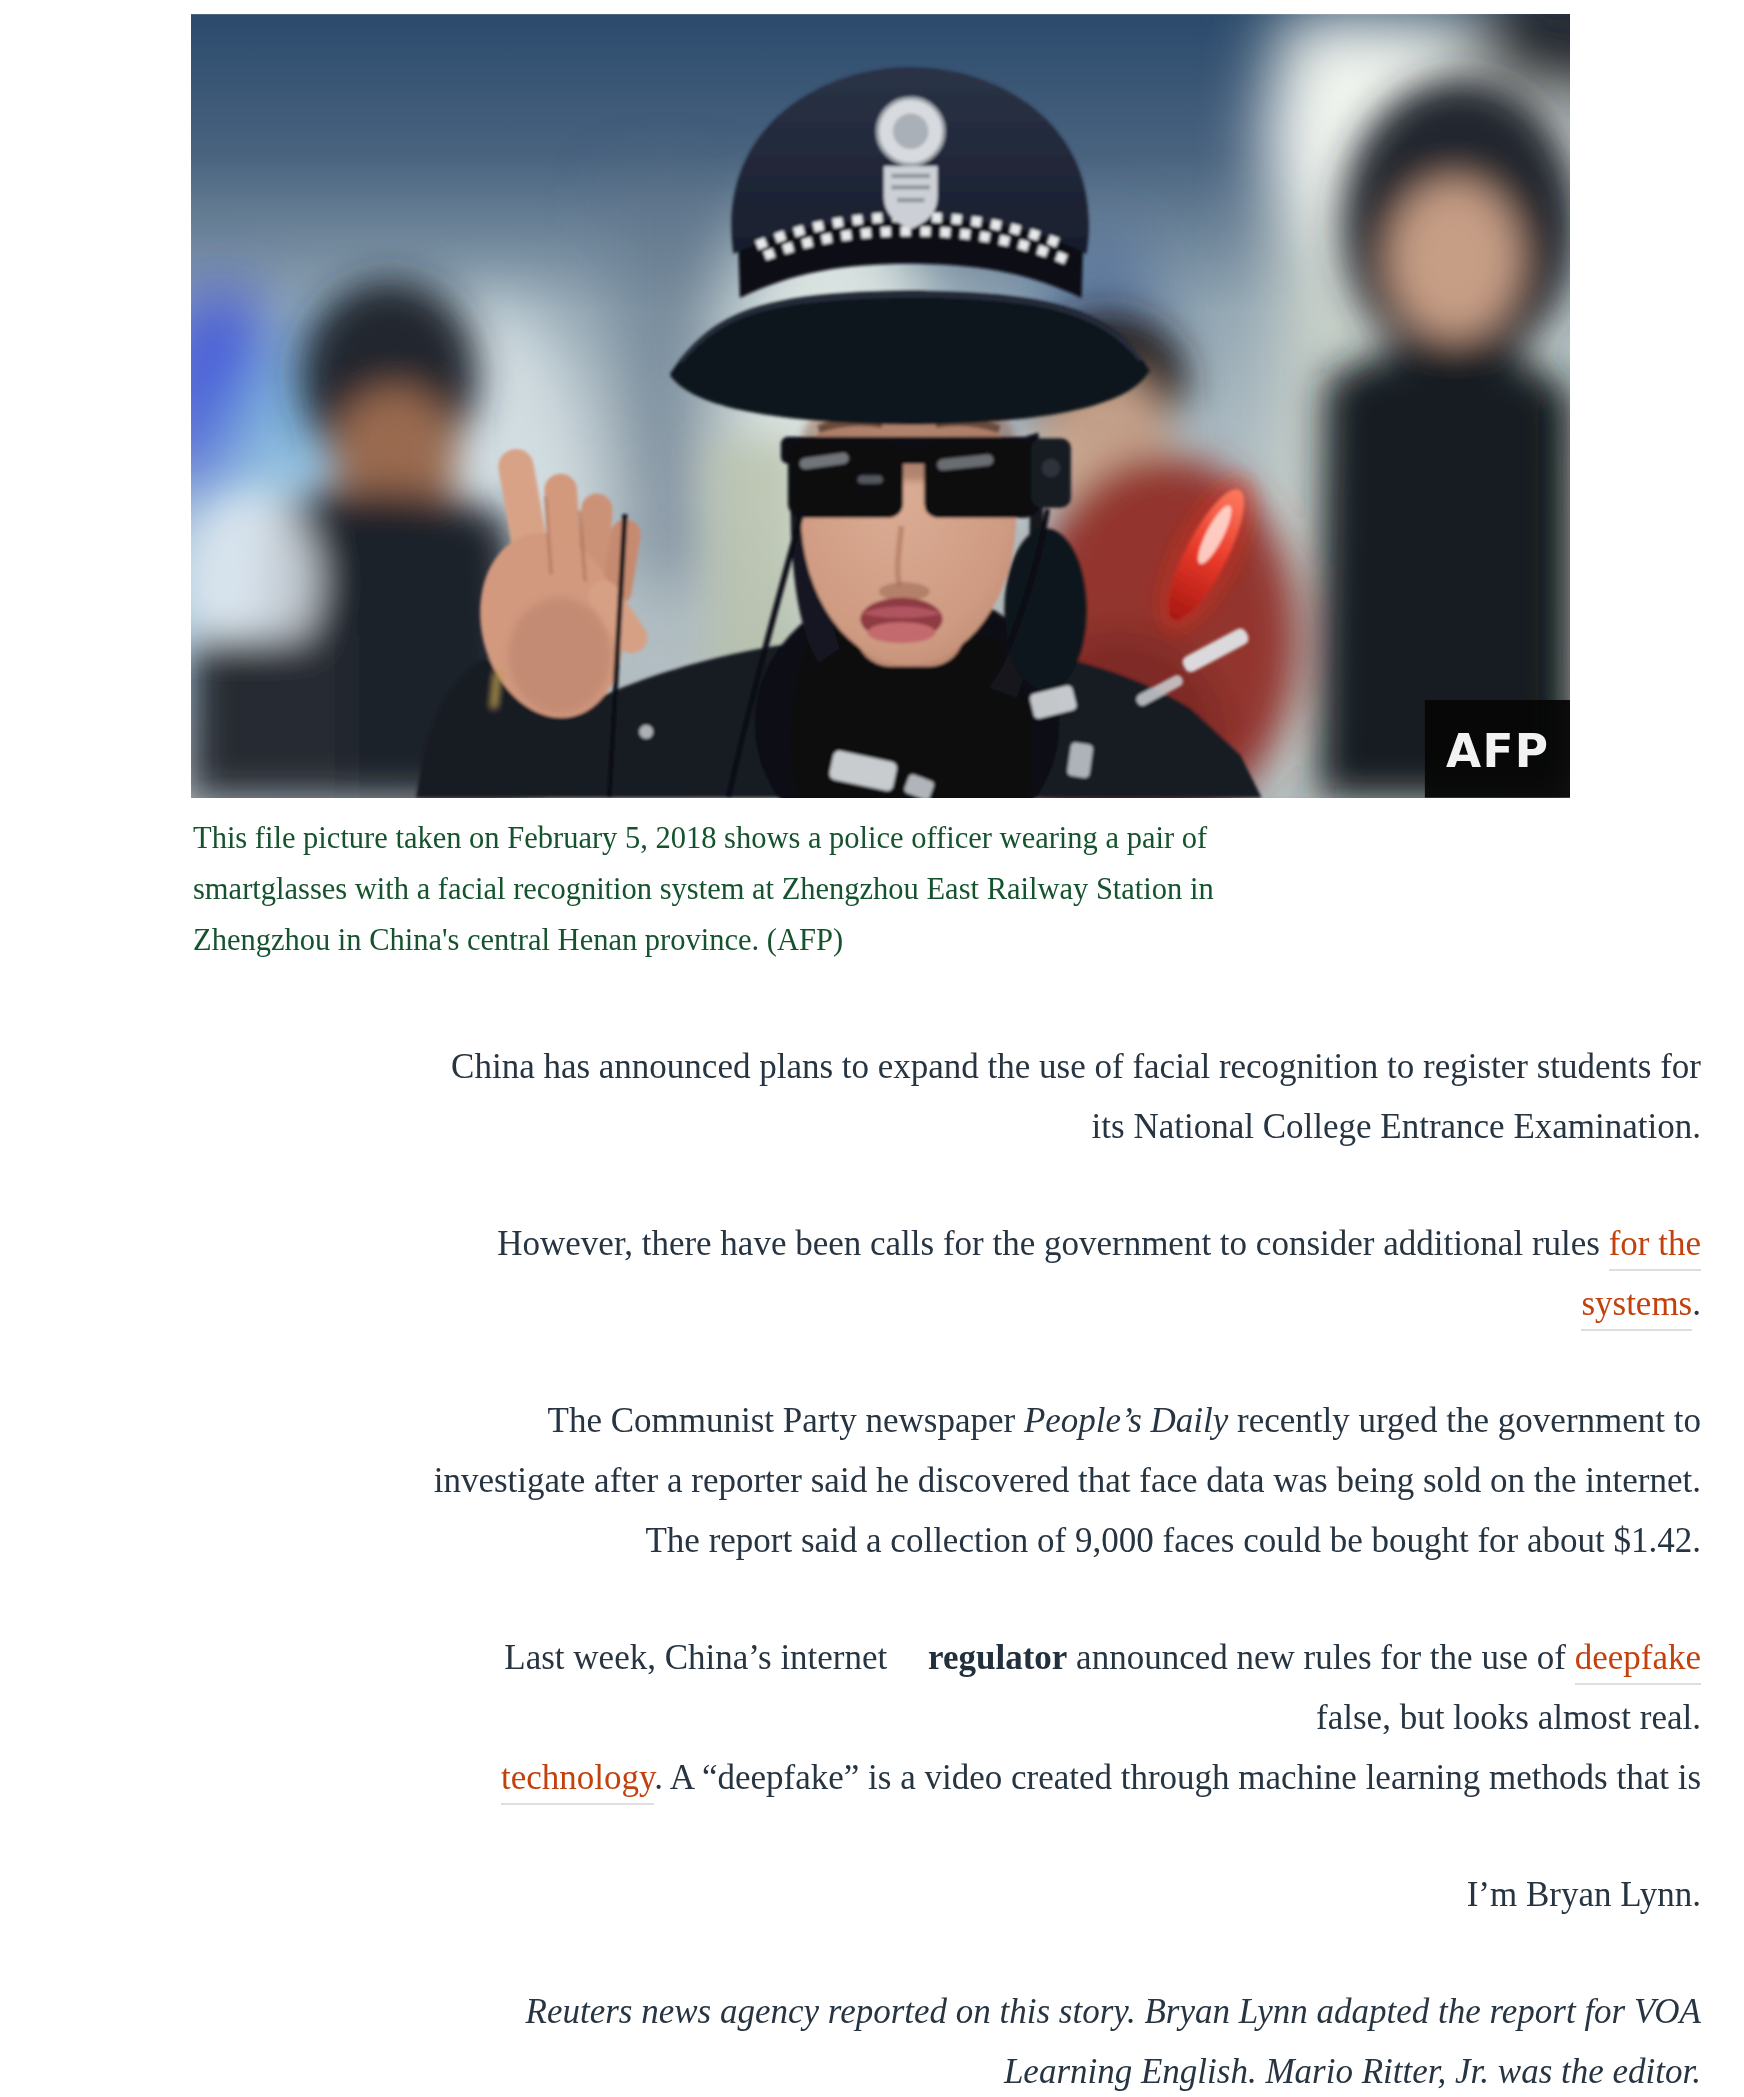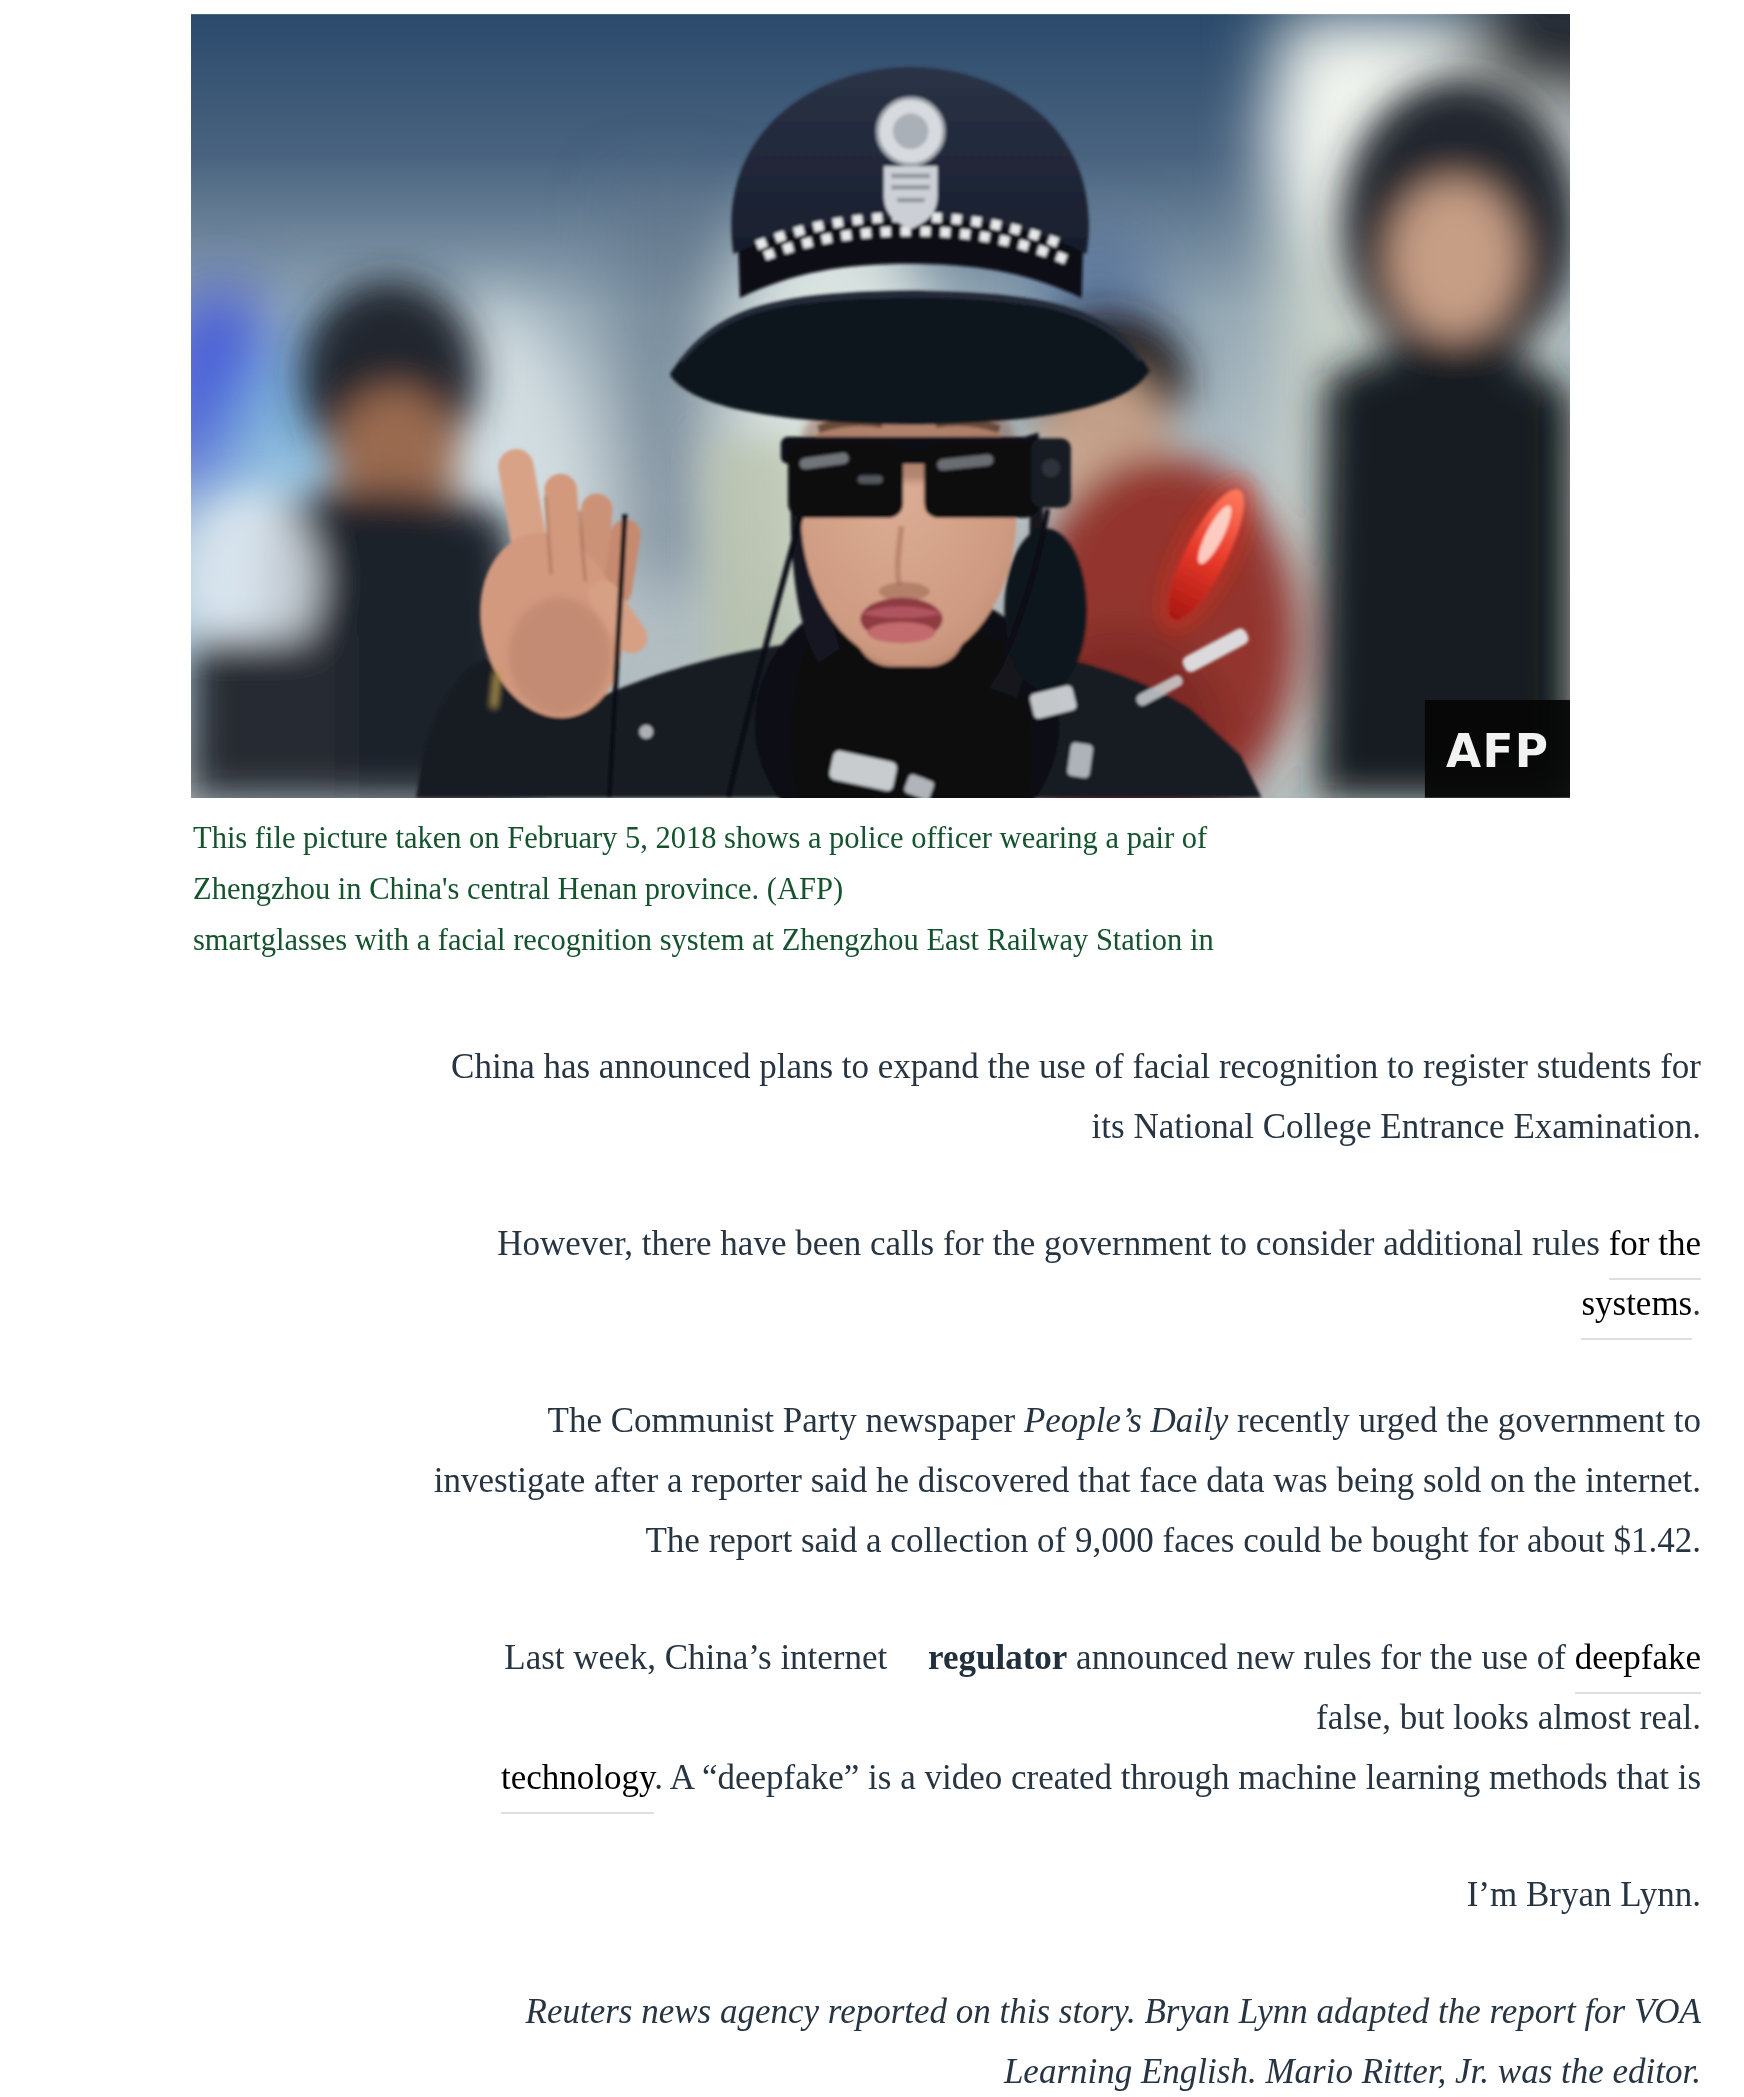--- a/index.html
+++ b/index.html
@@ -14,22 +14,22 @@
            font-size:30.5px;line-height:51px;color:#14532d;}
   .cap-line{display:block;}
 
   .article{position:absolute;left:113px;top:1037px;width:1588px;
            font-size:35px;line-height:60px;color:#273442;}
   .article p{margin:0 0 57px 0;}
   .article .line{display:block;white-space:nowrap;text-align:right;}
   .article strong{font-weight:bold;color:#22303d;margin-left:32px;}
   .article em{}
   .article p.italic{font-style:italic;}
-  a.inline-link{color:#000000;text-decoration:none;
-                border-bottom:2.1px solid #dcdee0;padding-bottom:15px;cursor:pointer;}
+  a.inline-link{color:#c2410c;text-decoration:none;
+                border-bottom:2.1px solid #dcdee0;padding-bottom:6px;cursor:pointer;}
 </style>
 </head>
 <body>
 
 <div class="photo-wrap">
   <svg width="1379" height="784" viewBox="0 0 1945 1105">
     <defs>
       <linearGradient id="bgGrad" x1="0" y1="0" x2="0" y2="1">
         <stop offset="0" stop-color="#2b4a6c"></stop>
           <stop offset="0.18" stop-color="#49637f"></stop>
@@ -194,22 +194,22 @@
 
     <g>
       <rect x="1740" y="967" width="205" height="138" fill="#060606" opacity="0.94"></rect>
       <text x="1843" y="1062" text-anchor="middle" font-family="DejaVu Sans, sans-serif" font-size="64" font-weight="bold" letter-spacing="2" fill="#f2f2f2">AFP</text>
     </g>
   </svg>
 </div>
 
 <figcaption class="caption">
     <span class="cap-line">This file picture taken on February 5, 2018 shows a police officer wearing a pair of</span>
+    <span class="cap-line">smartglasses with a facial recognition system at Zhengzhou East Railway Station in</span>
     <span class="cap-line">Zhengzhou in China's central Henan province. (AFP)</span>
-    <span class="cap-line">smartglasses with a facial recognition system at Zhengzhou East Railway Station in</span>
   </figcaption>
 
 <main class="article">
     <p class="para">
       <span class="line"><span>China has announced plans to expand the use of facial recognition to register students for</span></span>
       <span class="line"><span>its National College Entrance Examination.</span></span>
     </p>
     <p class="para">
       <span class="line"><span>However, there have been calls for the government to consider additional rules </span><a href="#" class="inline-link">for the</a></span>
       <span class="line"><a href="#" class="inline-link">systems</a><span>.</span></span>

